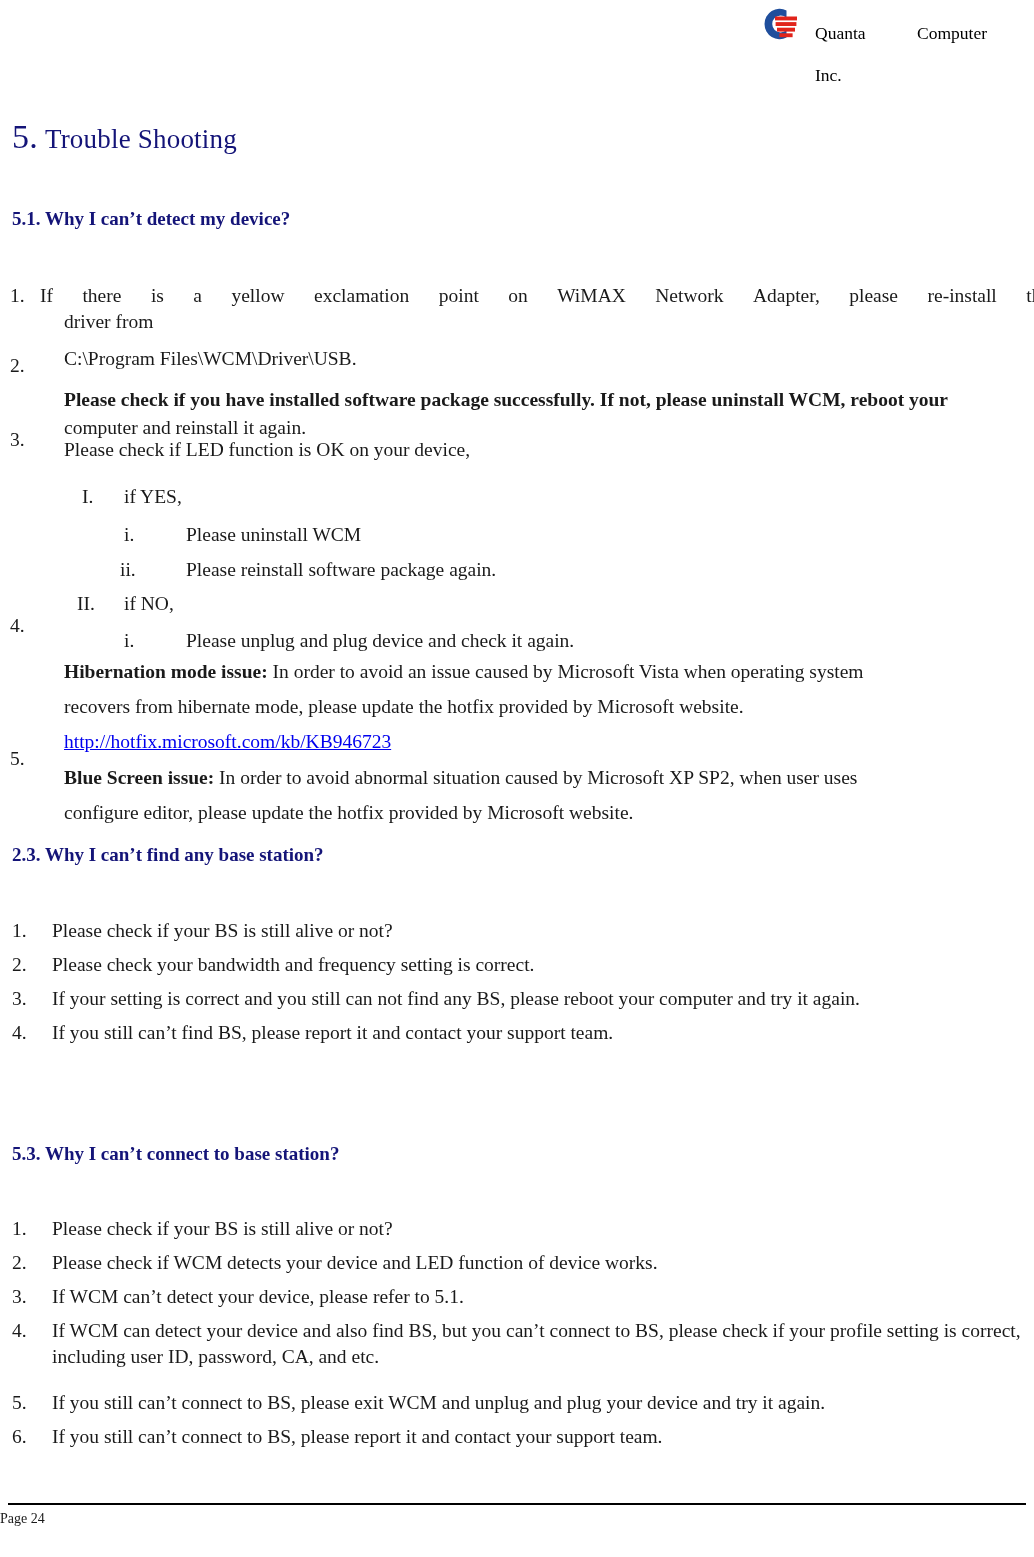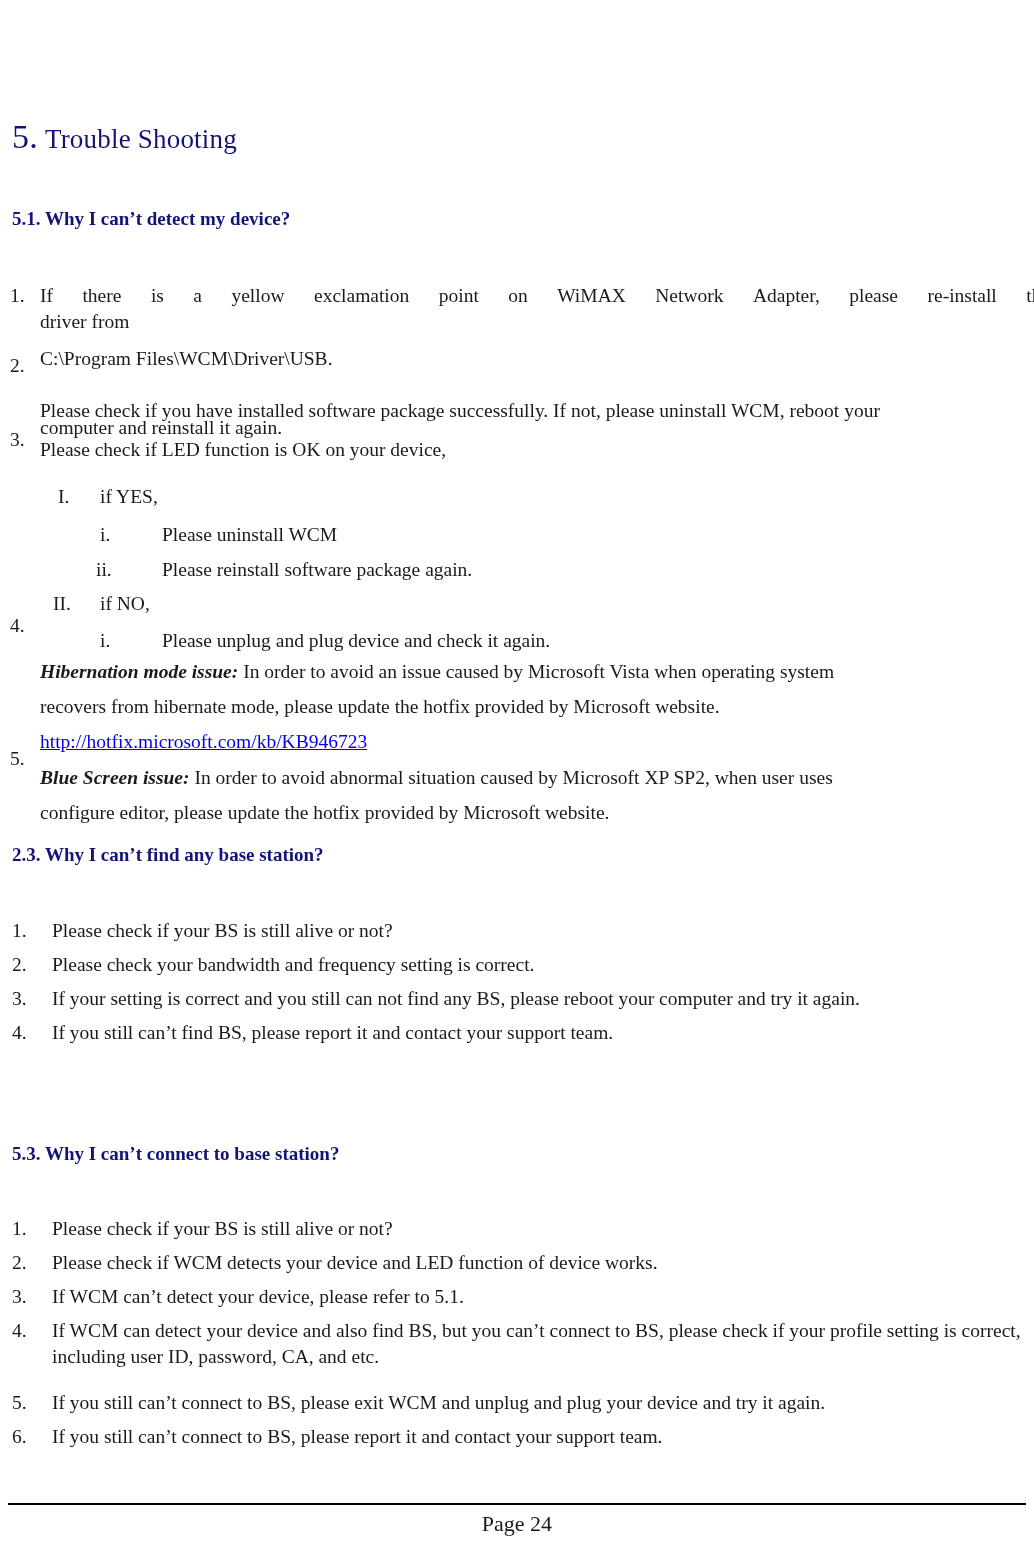--- a/index.html
+++ b/index.html
@@ -116,41 +116,41 @@
     color: #1a1a1a;
   }
 
   
   .ln {
     position: absolute;
     font-size: 19.5px;
     line-height: 26px;
     color: #1a1a1a;
     white-space: nowrap;
+    margin-left: 24px;
   }
 
   
   .justified-overflow {
     position: absolute;
     left: 40px;
     width: 1010px;
     font-size: 19.5px;
     line-height: 26px;
     text-align: justify;
     text-align-last: justify;
     white-space: nowrap;
     overflow: visible;
   }
   .justified-overflow .jw {
     display: inline-block;
   }
 
   .bi {
     font-weight: bold;
-    font-style: italic;
   }
 
   a.doclink {
     color: #0000ee;
     text-decoration: underline;
     font-size: 19.5px;
   }
 
   
   .simple-item {
@@ -189,30 +189,44 @@
     top: 6px;
     width: 1018px;
     height: 0;
     border-top: 2px solid #000000;
   }
   .footer-page {
     position: absolute;
     left: 0;
     top: 14px;
     width: 1034px;
-    text-align: center;
-    font-size: 22px;
+    font-size: 14px;
     color: #1a1a1a;
   }
 </style>
 </head>
 <body>
 
 <div class="page">
 
+  <div class="page-header">
+    <div class="brand">
+      <svg class="brand-logo" viewBox="0 0 46 44" aria-hidden="true">
+        <path d="M31.5 8.4 A15.2 15.2 0 1 0 31.5 35.6 L31.5 28.0 A8.4 8.4 0 1 1 31.5 16.0 Z" fill="#1F4E9C"></path>
+        <rect x="20" y="14.5" width="22" height="3.9" fill="#E1241B"></rect>
+        <rect x="20.6" y="20.1" width="20.8" height="3.9" fill="#E1241B"></rect>
+        <rect x="22.0" y="25.7" width="18.0" height="3.9" fill="#E1241B"></rect>
+        <rect x="24.4" y="31.3" width="13.2" height="3.9" fill="#E1241B"></rect>
+      </svg>
+      <div class="brand-name">
+        <span class="bn-line1">Quanta    Computer</span>
+        <span class="bn-line2">Inc.</span>
+      </div>
+    </div>
+  </div>
 
   <div class="content">
 
     <h1 class="doc-h1">
       <span class="h1-num">5.</span><span class="h1-txt">Trouble Shooting</span>
     </h1>
 
     <h2 class="doc-h2" id="h2-51">5.1. Why I can’t detect my device?</h2>
 
     <div class="marker" style="top:286px;">1.</div>
@@ -233,21 +247,21 @@
       <span class="jw">WiMAX</span>
       <span class="jw">Network</span>
       <span class="jw">Adapter,</span>
       <span class="jw">please</span>
       <span class="jw">re-install</span>
       <span class="jw">the</span>
     </div>
     <div class="ln" style="left:40px; top:309px;">driver   from</div>
 
     <div class="ln" style="left:40px; top:346px;">C:\Program Files\WCM\Driver\USB.</div>
-    <div class="ln" style="left:40px; top:398px;">Please check if you have installed software package successfully. If not, please uninstall WCM, reboot your</div>
+    <div class="ln" style="left:40px; top:387px;font-weight:bold;">Please check if you have installed software package successfully. If not, please uninstall WCM, reboot your</div>
     <div class="ln" style="left:40px; top:415px;">computer and reinstall it again.</div>
 
     <div class="ln" style="left:40px; top:437px;">Please check if LED function is OK on your device,</div>
 
     <div class="ln" style="left:58px; top:484px;">I.</div>
     <div class="ln" style="left:100px; top:484px;">if YES,</div>
 
     <div class="ln" style="left:100px; top:522px;">i.</div>
     <div class="ln" style="left:162px; top:522px;">Please uninstall WCM</div>
 

